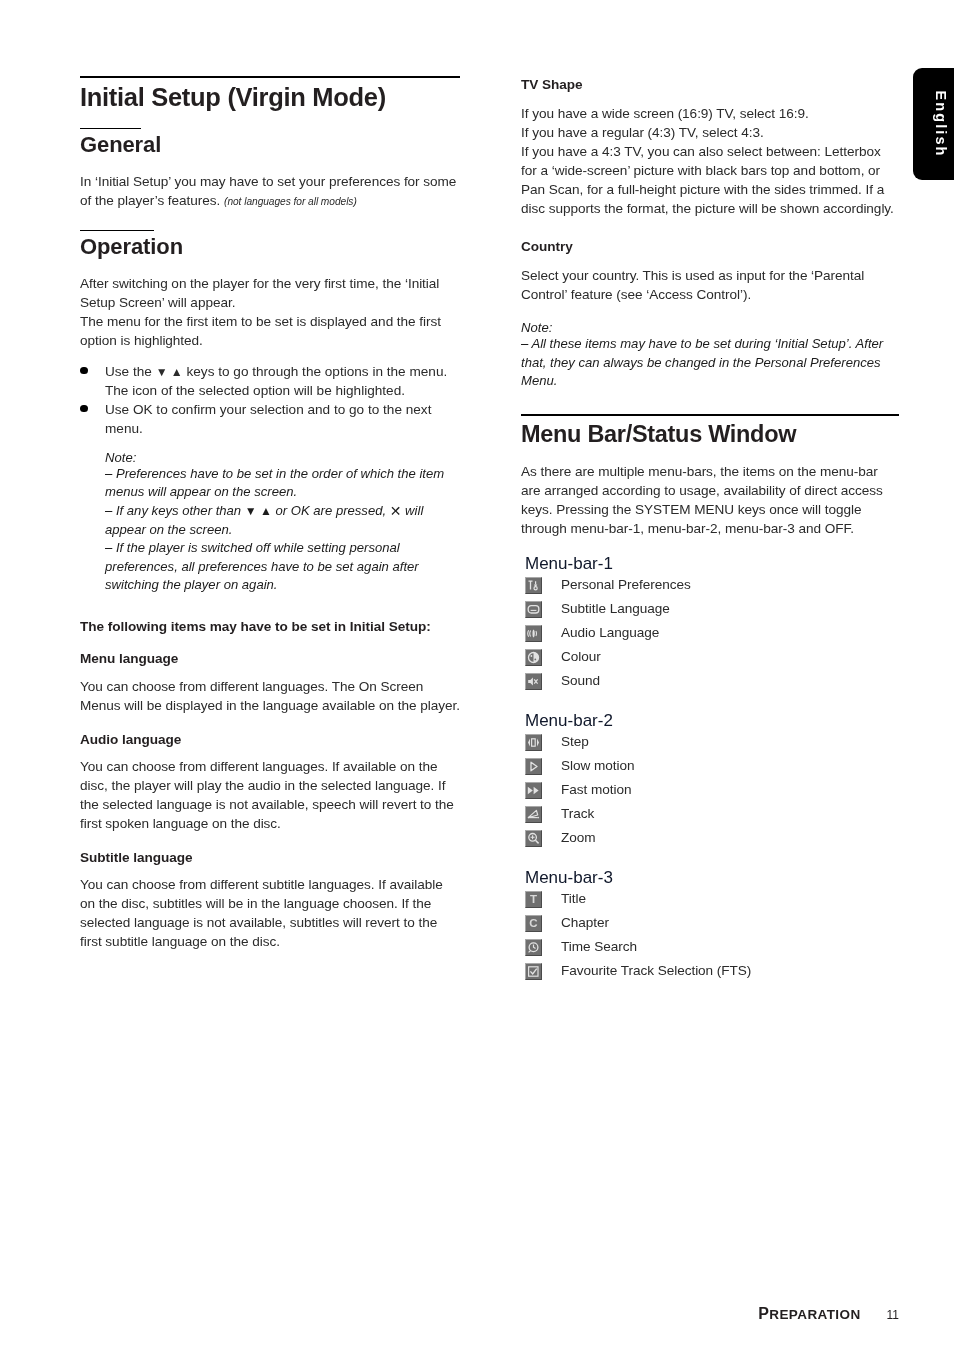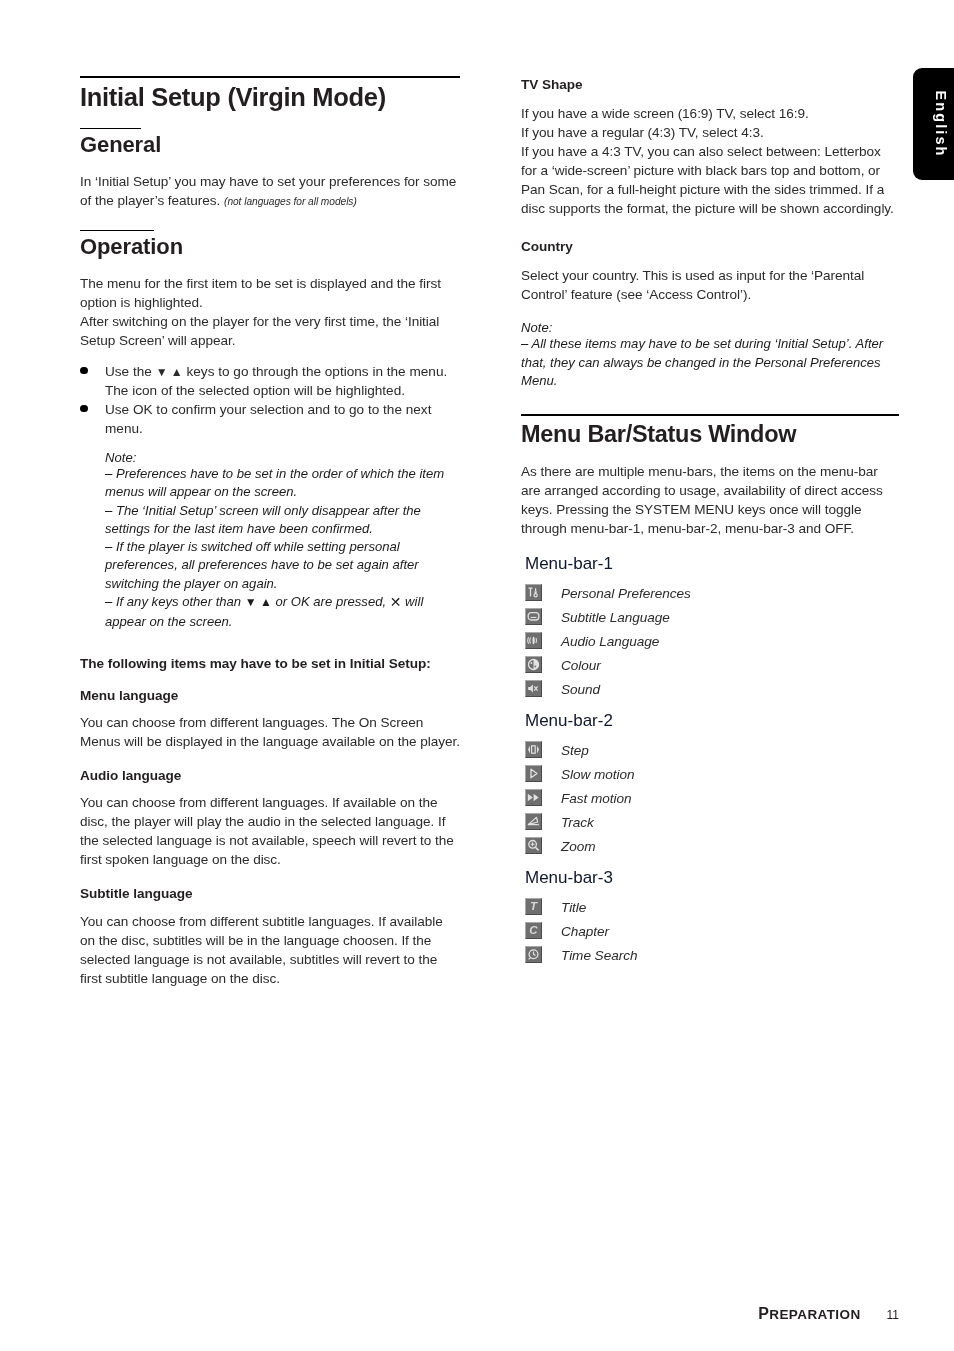--- a/index.html
+++ b/index.html
@@ -138,23 +138,22 @@
 
   
   .mb-label {
     font-size: 17px;
     color: #0f172a;
     margin: 0 0 3px 4px;
   }
   .mb-list { margin: 0 0 0 0; }
   .mb-item {
     display: flex;
-    align-items: flex-end;
+    align-items: flex-start;
     height: 24px;
-    font-style: italic;
   }
   .mb-icon {
     width: 17px;
     height: 17px;
     flex: 0 0 17px;
     margin-left: 4px;
     background: #6f6f6f;
     border-top: 1.4px solid #a9a9a9;
     border-left: 1.4px solid #a9a9a9;
     border-right: 1.4px solid #4a4a4a;
@@ -228,40 +227,39 @@
     <h2 class="sub-head">General</h2>
 
     <div class="sp14"></div>
     <p class="body"><span>In ‘Initial Setup’ you may have to set your preferences for some of the player’s features.</span> <span class="tiny-italic">(not languages for all models)</span></p>
 
     <div class="sp20"></div>
     <div class="rule-short-wide"></div>
     <h2 class="sub-head">Operation</h2>
 
     <div class="sp14"></div>
+    <p class="body">After switching on the player for the very first time, the ‘Initial Setup Screen’ will appear.</p>
     <p class="body">The menu for the first item to be set is displayed and the first option is highlighted.</p>
-    <p class="body">After switching on the player for the very first time, the ‘Initial Setup Screen’ will appear.</p>
 
     <div class="sp12"></div>
     <div class="bullet-row">
       <span class="dot"></span>
       <span>Use the </span><span class="arrow">▼ ▲</span><span> keys to go through the options in the menu. The icon of the selected option will be highlighted.</span>
     </div>
     <div class="bullet-row">
       <span class="dot"></span>
       <span>Use OK to confirm your selection and to go to the next menu.</span>
     </div>
 
     <div class="sp12"></div>
     <div style="padding-left:25px;">
       <div class="note-lead">Note:</div>
       <div class="note-block">–  Preferences have to be set in the order of which the item menus will appear on the screen.</div>
-      <div class="note-block">–  The ‘Initial Setup’ screen will only disappear after the settings for the last item have been confirmed.</div>
+      <div class="note-block"><span>–  If any keys other than </span><span class="arrow">▼ ▲</span><span> or OK are pressed, </span><span class="glyph-x">✕</span><span> will appear on the screen.</span></div>
       <div class="note-block">–  If the player is switched off while setting personal preferences, all preferences have to be set again after switching the player on again.</div>
-      <div class="note-block"><span>–  If any keys other than </span><span class="arrow">▼ ▲</span><span> or OK are pressed, </span><span class="glyph-x">✕</span><span> will appear on the screen.</span></div>
     </div>
 
     <div class="sp24"></div>
     <h3 class="bold-head">The following items may have to be set in Initial Setup:</h3>
 
     <div class="sp14"></div>
     <h3 class="bold-head">Menu language</h3>
     <div class="sp8"></div>
     <p class="body">You can choose from different languages. The On Screen Menus will be displayed in the language available on the player.</p>
 
@@ -439,20 +437,29 @@
         <span class="mb-icon">
           <svg width="13" height="13" viewBox="0 0 13 13">
             <circle cx="6.5" cy="6.2" r="4.4" fill="none" stroke="#e2e2e2" stroke-width="1.3"></circle>
             <path d="M6.5 3.4v2.8l2 1.4" stroke="#e2e2e2" stroke-width="1.2" fill="none"></path>
             <path d="M3.4 9.8l-1.8 1.6" stroke="#e2e2e2" stroke-width="1.2"></path>
           </svg>
         </span>
         <span class="mb-text">Time Search</span>
       </div>
 
+      <div class="mb-item">
+        <span class="mb-icon">
+          <svg width="13" height="13" viewBox="0 0 13 13">
+            <rect x="1.6" y="1.8" width="9.4" height="9.4" fill="none" stroke="#e2e2e2" stroke-width="1.2"></rect>
+            <path d="M3.4 6.4l2.3 2.6 4-5.4" fill="none" stroke="#e2e2e2" stroke-width="1.4"></path>
+          </svg>
+        </span>
+        <span class="mb-text">Favourite Track Selection (FTS)</span>
+      </div>
     </div>
   </div>
 
   <div class="footer">
     <span class="chap"><span class="cap">P</span><span>REPARATION</span></span><span class="pgnum">11</span>
   </div>
 
 </div>
 
 </body></html>

